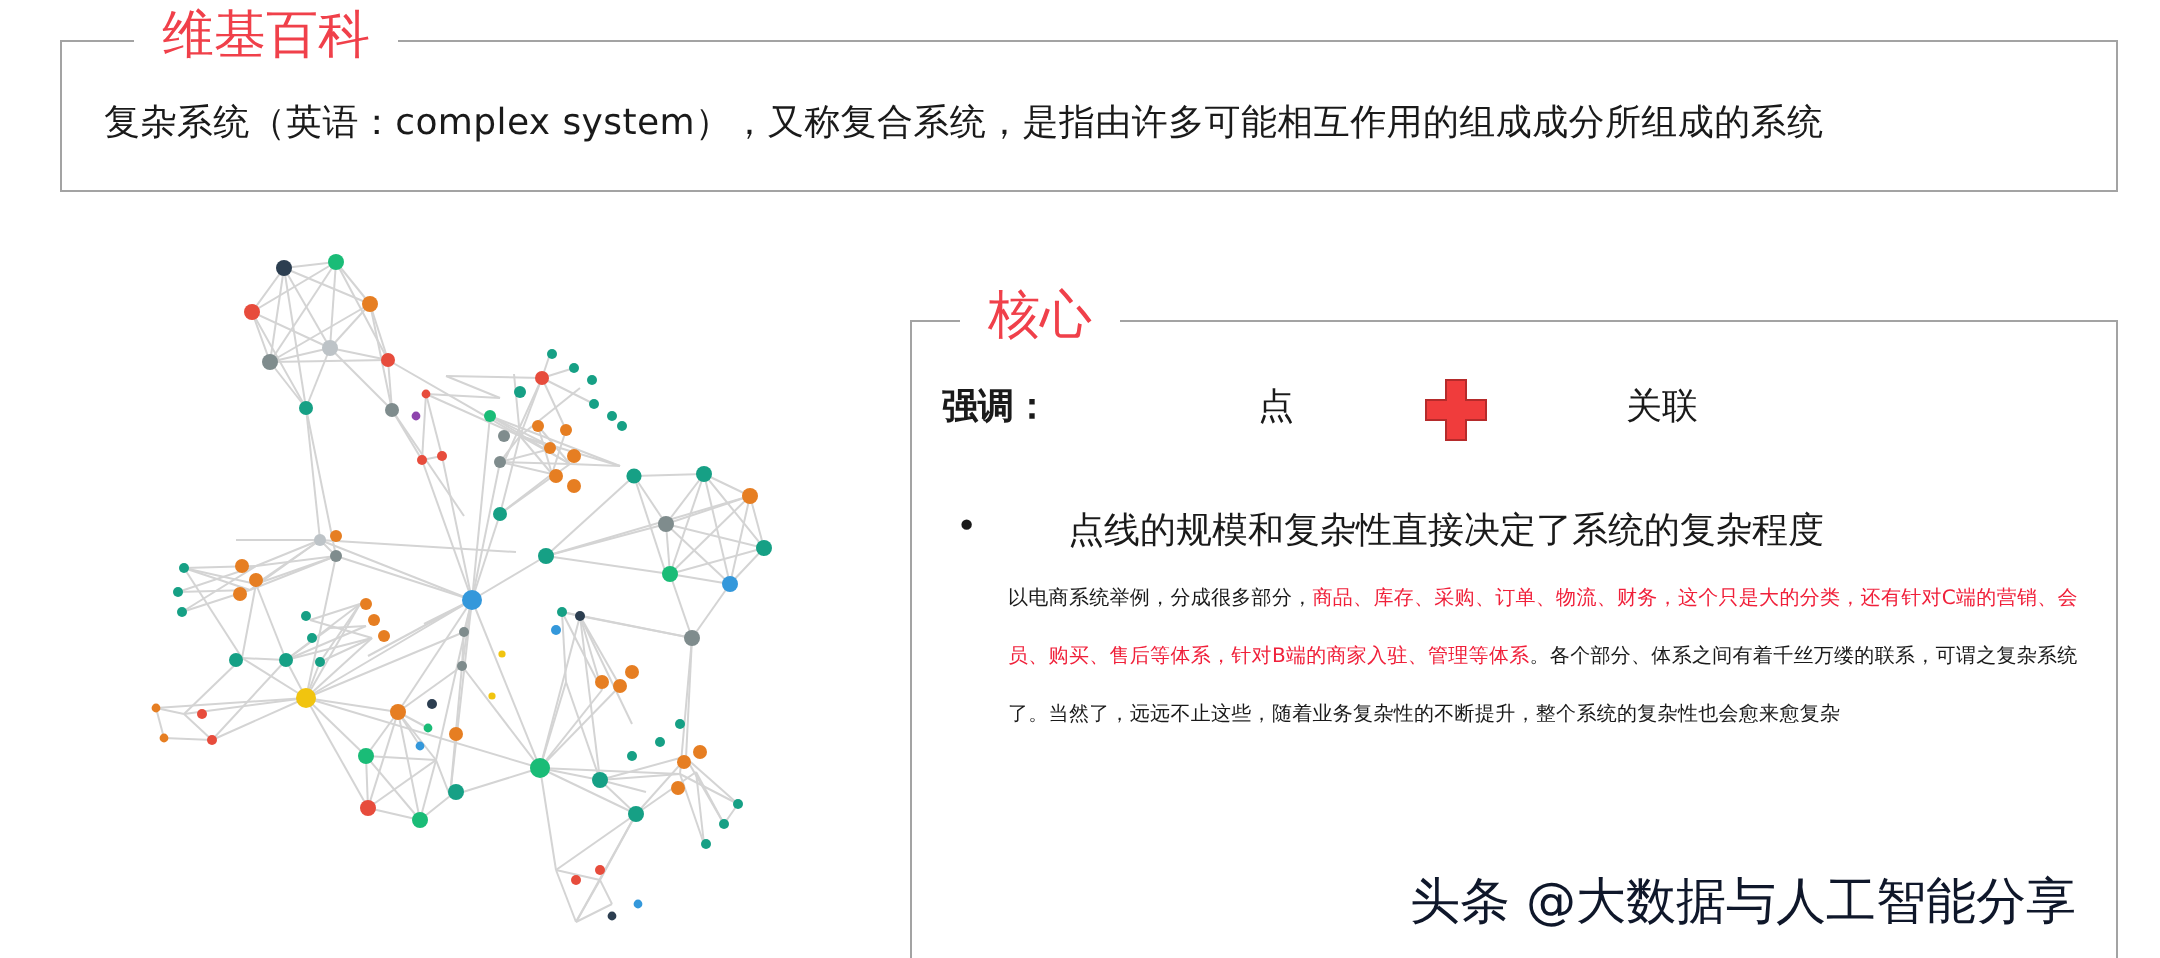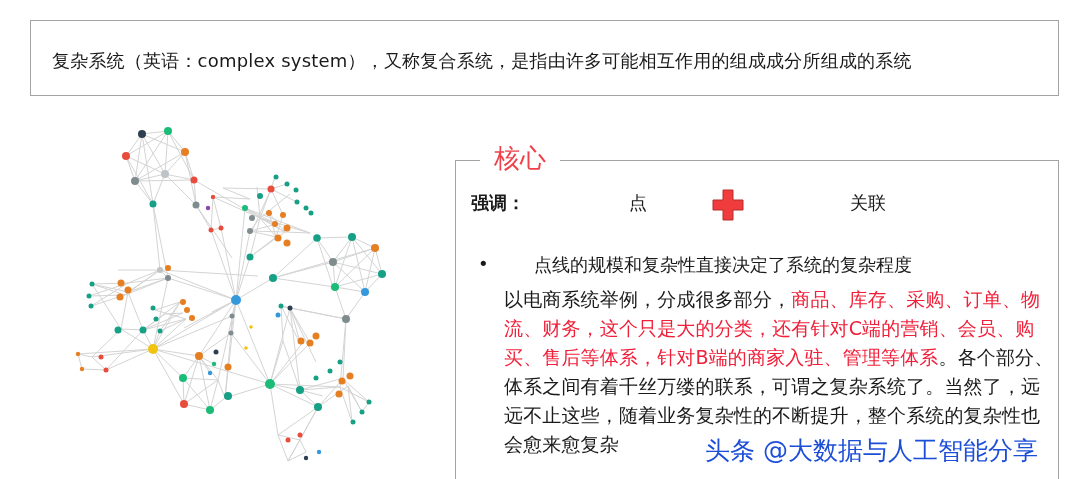--- a/index.html
+++ b/index.html
@@ -16,41 +16,42 @@
     #wiki-box { left: 30px; top: 20px; width: 1029px; height: 76px; }
     #wiki-box .box-title { left: 36px; top: -16px; font-size: 26px; }
     #wiki-def { position: absolute; left: 21px; top: 28px; font-size: 18px; white-space: nowrap; letter-spacing: 0.2px; }
 
     #core-box { left: 455px; top: 160px; width: 604px; height: 352px; }
     #core-box .box-title { left: 24px; top: -16px; font-size: 26px; }
     #emphasis-row { position: absolute; left: 15px; top: 30px; height: 26px; width: 560px; font-size: 18px; text-align: right; }
     #emphasis-label { position: absolute; left: 0; top: 0; font-weight: bold; }
     #point-label { position: absolute; left: 158px; top: 0; }
     #plus-icon { position: absolute; left: 240px; top: -3px; width: 34px; height: 34px; }
-    #link-label { position: absolute; left: 342px; top: 0; margin-left: 37px; }
+    #link-label { position: absolute; left: 342px; top: 0; }
 
     #bullet-title { position: absolute; left: 22px; top: 92px; font-size: 18px; white-space: nowrap; }
     #bullet-dot { position: absolute; left: 0; top: 0; }
     #bullet-text { position: absolute; left: 26px; top: 0; margin-left: 30px; }
     #para {
-      position: absolute; left: 48px; top: 124px; width: 552px; font-size: 19px; line-height: 29px;
+      position: absolute; left: 48px; top: 124px; width: 552px; font-size: 10px; line-height: 29px;
       letter-spacing: 0.15px;
     }
     .red { color: #f0203a; }
 
     #watermark {
-      position: absolute; left: 705px; top: 434px; font-size: 25px; color: #1d4ed8; white-space: nowrap;
+      position: absolute; left: 705px; top: 434px; font-size: 25px; color: #0f172a; white-space: nowrap;
       text-shadow: 1px 1px 0 #fff, -1px -1px 0 #fff;
     }
     #network { position: absolute; left: 60px; top: 115px; width: 340px; height: 355px; }
   </style>
 </head>
 <body>
 
 <div id="wiki-box" class="box">
+  <div class="box-title">维基百科</div>
   <div id="wiki-def">复杂系统（英语：complex system），又称复合系统，是指由许多可能相互作用的组成成分所组成的系统</div>
 </div>
 
 <svg id="network" viewBox="60 115 340 355" xmlns="http://www.w3.org/2000/svg">
   <g stroke="#d4d4d4" stroke-width="1" fill="none">
 
     <line x1="142" y1="134" x2="168" y2="131"></line>
       <line x1="142" y1="134" x2="126" y2="156"></line>
     <line x1="142" y1="134" x2="135" y2="181"></line>
       <line x1="142" y1="134" x2="165" y2="174"></line>

